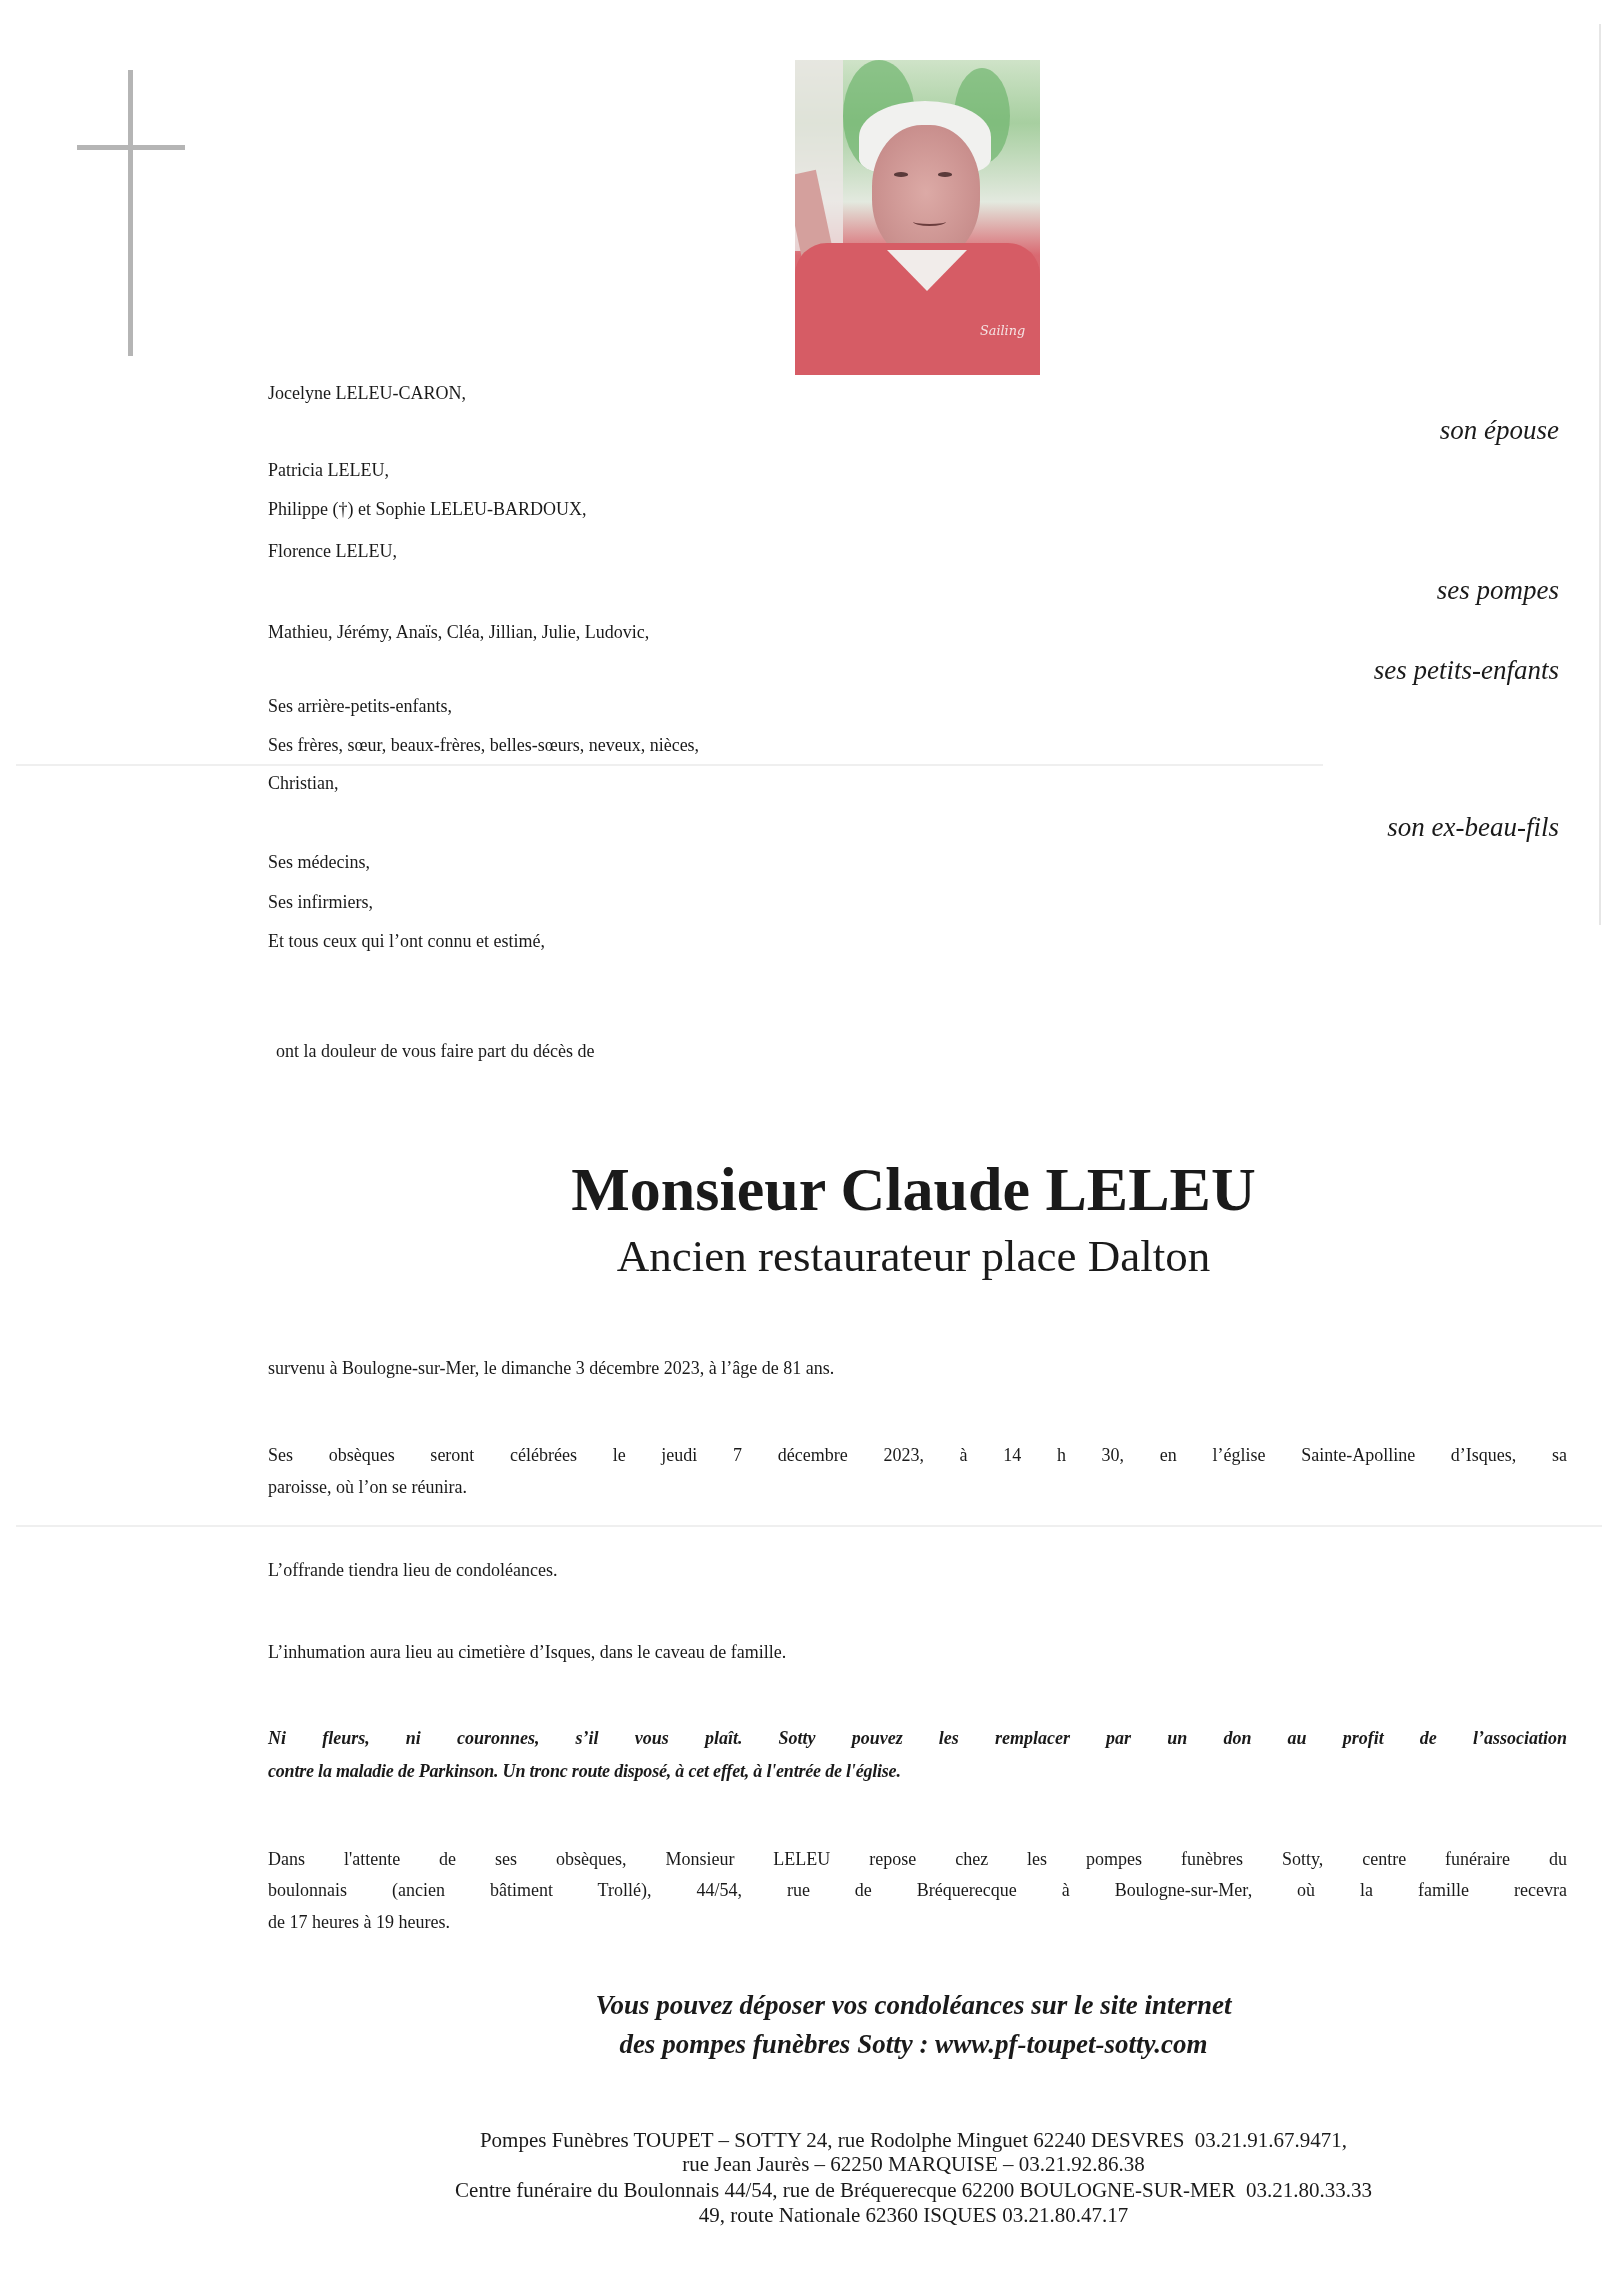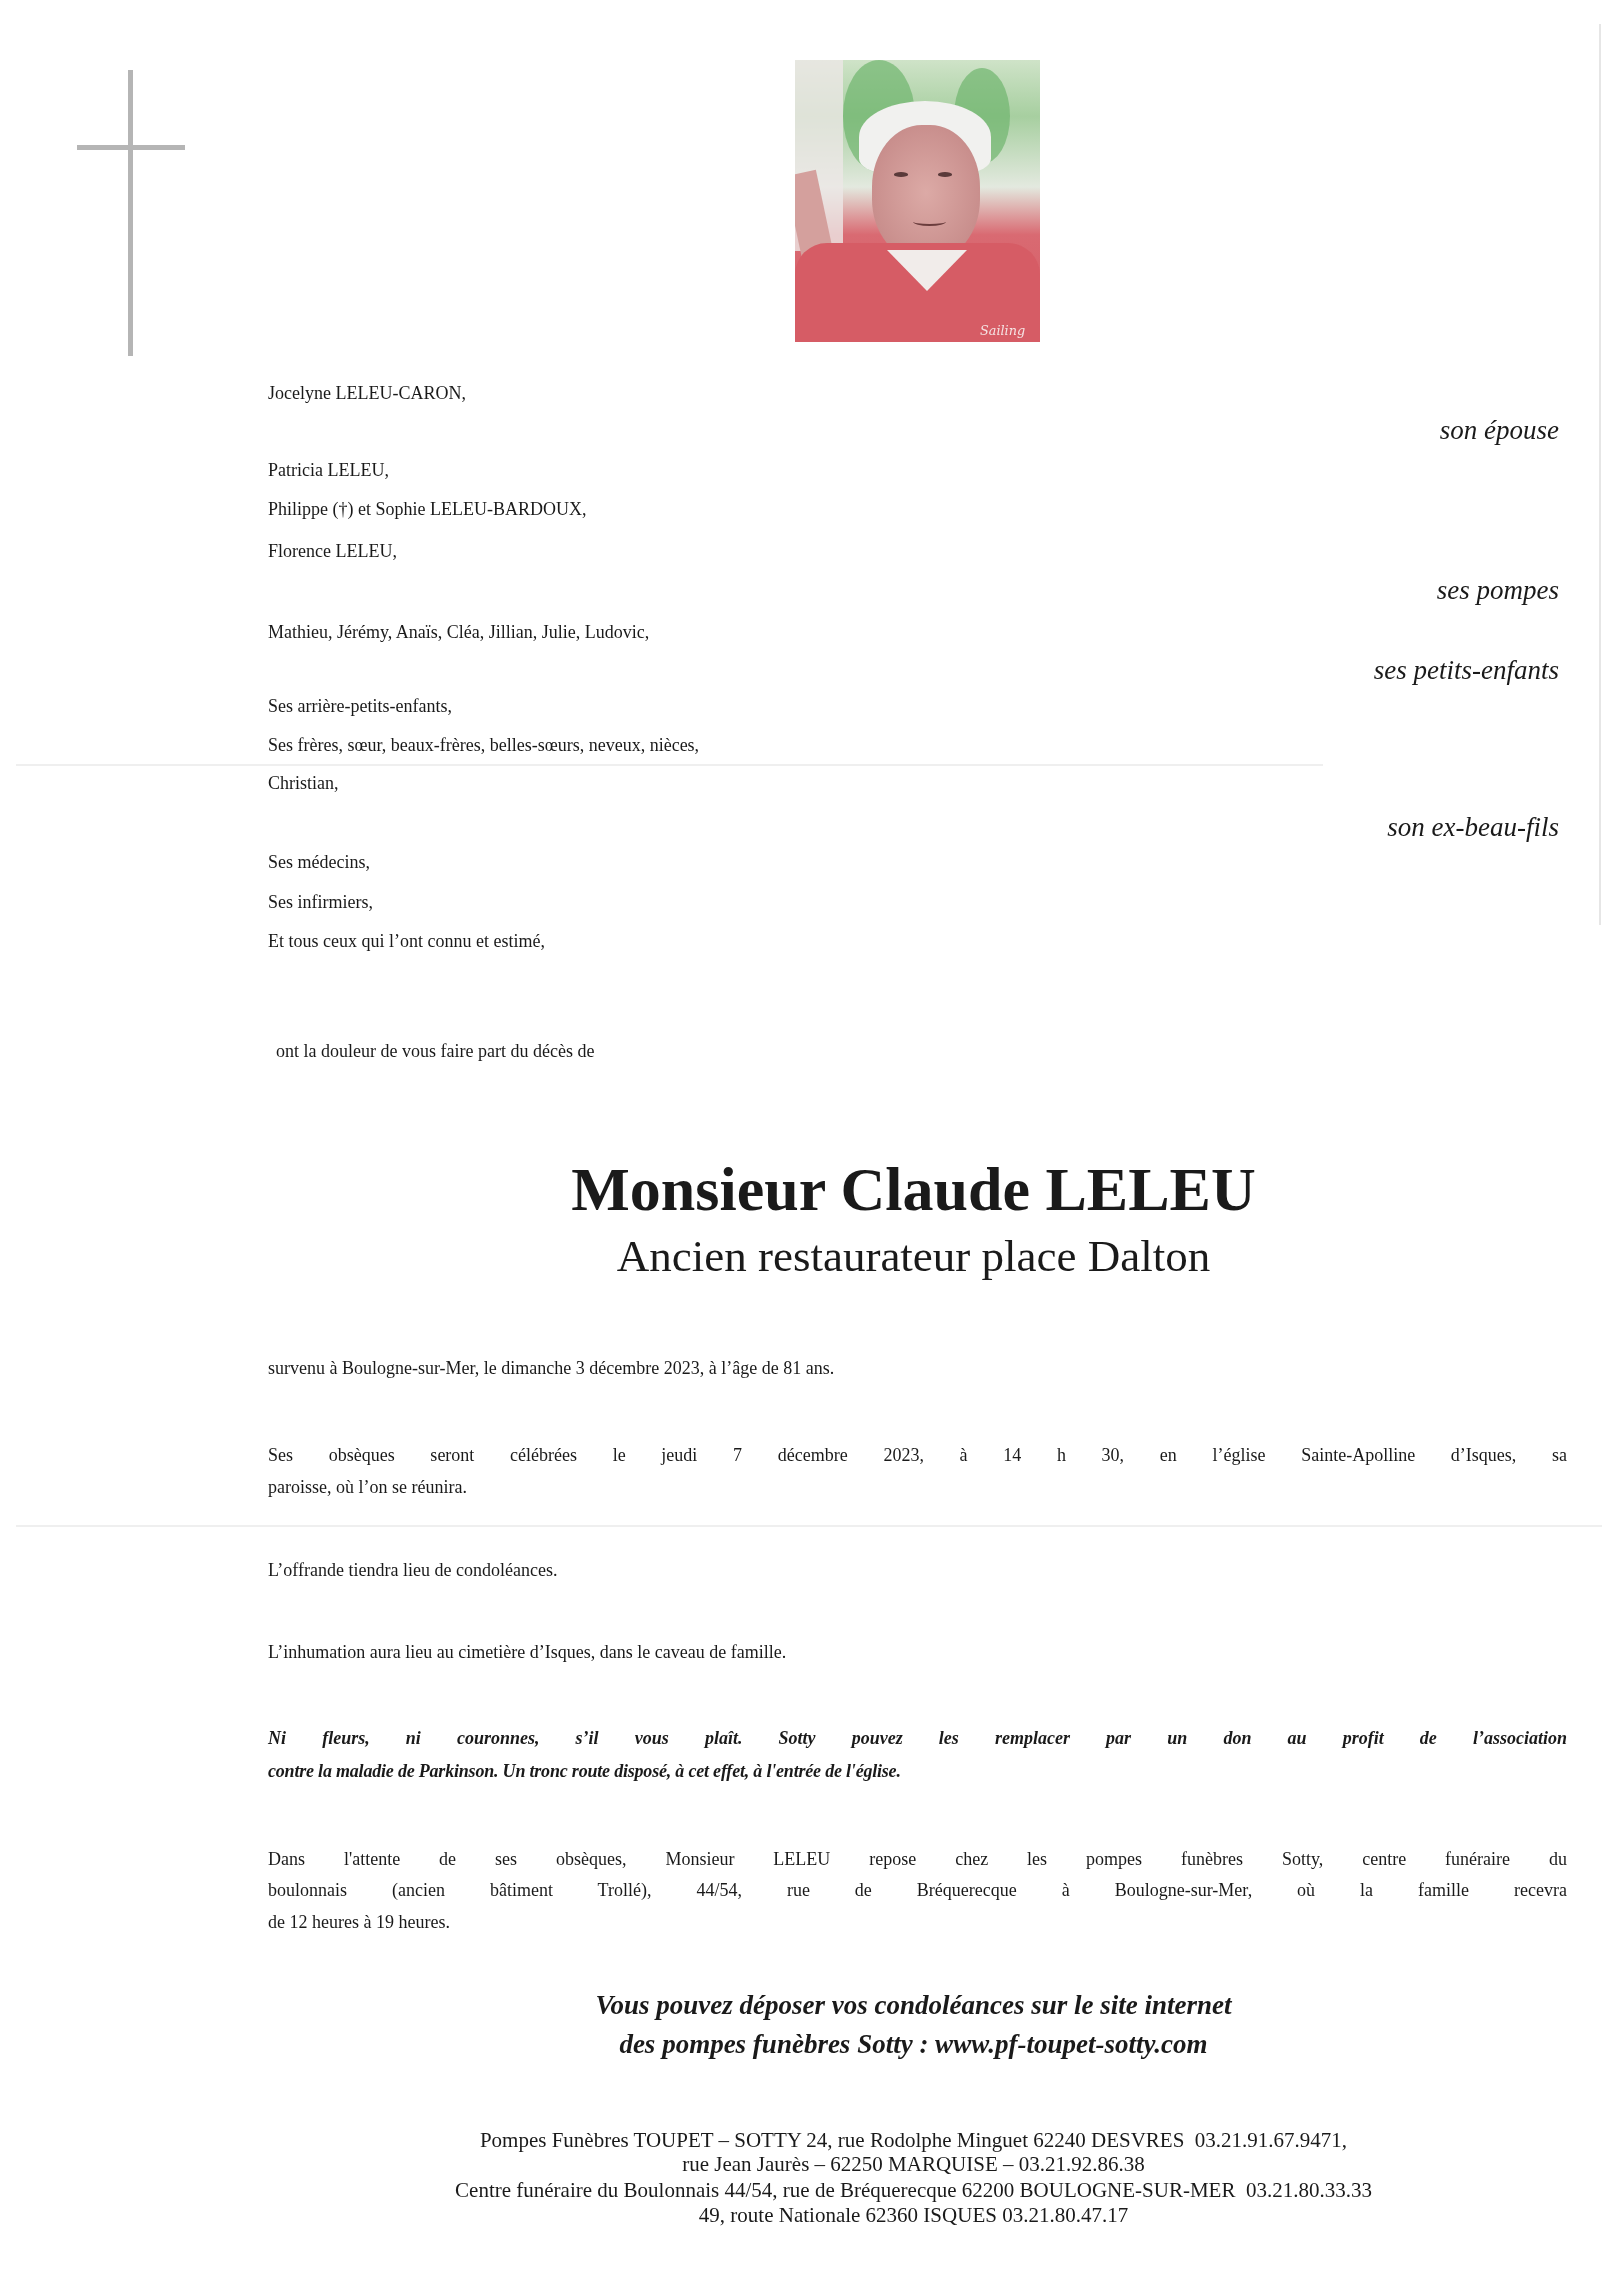--- a/index.html
+++ b/index.html
@@ -7,21 +7,21 @@
          font-family: "Liberation Serif", "DejaVu Serif", serif; color: #1a1a1a; }
   .ln { position: absolute; left: 268px; font-size: 18px; line-height: 32px; white-space: nowrap; }
   .rt { position: absolute; right: 65px; font-size: 27px; line-height: 32px; font-style: italic; white-space: nowrap; text-align: right; }
   .full { width: 1299px; text-align: justify; text-align-last: justify; }
   .bi { font-weight: bold; font-style: italic; }
   .center { position: absolute; left: 0; width: 1827px; text-align: center; white-space: nowrap; }
   .cross-v { position: absolute; left: 128px; top: 70px; width: 4.8px; height: 286px; background: #b5b5b5; }
   .cross-h { position: absolute; left: 77px; top: 145px; width: 108px; height: 4.8px; background: #b5b5b5; }
   .scan-v { position: absolute; left: 1599px; top: 24px; width: 1.6px; height: 901px; background: #e6e6e6; }
   .scan-h { position: absolute; left: 16px; height: 1.6px; background: #efefef; }
-  .photo { position: absolute; left: 795px; top: 60px; width: 245px; height: 282px; overflow: hidden;
+  .photo { position: absolute; left: 795px; top: 60px; width: 245px; height: 315px; overflow: hidden;
            background: linear-gradient(180deg, #cfe3c8 0%, #a7cfa0 20%, #e3e9df 45%, #d96a72 62%, #d65a63 100%); }
   .photo .bg-left { position: absolute; left: 0; top: 0; width: 48px; height: 191px; background: #ece7e6; opacity: .8; }
   .photo .leaf { position: absolute; background: #6fb56d; border-radius: 50%; opacity: .7; }
   .photo .hair { position: absolute; left: 64px; top: 41px; width: 132px; height: 72px; border-radius: 50% 50% 20% 20%;
                  background: #f1f1ef; }
   .photo .face { position: absolute; left: 77px; top: 65px; width: 108px; height: 135px; border-radius: 46% 46% 45% 45%;
                  background: radial-gradient(ellipse at 50% 50%, #dcaaa6 0%, #c98f8d 70%, #b98281 100%); }
   .photo .eye { position: absolute; top: 112px; width: 14.3px; height: 4.8px; background: #5a3a3a; border-radius: 50%; }
   .photo .mouth { position: absolute; left: 118px; top: 158px; width: 33px; height: 6.4px; border-bottom: 2.4px solid #6b3d3d; border-radius: 0 0 50% 50%; }
   .photo .body { position: absolute; left: 0; top: 183px; width: 245px; height: 135px; background: #d65c65; border-radius: 32px 32px 0 0; }
@@ -80,21 +80,21 @@
 
 <div class="ln" style="top:1352px;">survenu à Boulogne-sur-Mer, le dimanche 3 décembre 2023, à l’âge de 81 ans.</div>
 <div class="ln full" style="top:1439px;">Ses obsèques seront célébrées le jeudi 7 décembre 2023, à 14 h 30, en l’église Sainte-Apolline d’Isques, sa</div>
 <div class="ln" style="top:1471px;">paroisse, où l’on se réunira.</div>
 <div class="ln" style="top:1554px;">L’offrande tiendra lieu de condoléances.</div>
 <div class="ln" style="top:1636px;">L’inhumation aura lieu au cimetière d’Isques, dans le caveau de famille.</div>
 <div class="ln full bi" style="top:1722px;">Ni fleurs, ni couronnes, s’il vous plaît. Sotty pouvez les remplacer par un don au profit de l’association</div>
 <div class="ln bi" style="top:1755px; letter-spacing:-0.2px;">contre la maladie de Parkinson. Un tronc route disposé, à cet effet, à l'entrée de l'église.</div>
 <div class="ln full" style="top:1843px;">Dans l'attente de ses obsèques, Monsieur LELEU repose chez les pompes funèbres Sotty, centre funéraire du</div>
 <div class="ln full" style="top:1874px;">boulonnais (ancien bâtiment Trollé), 44/54, rue de Bréquerecque à Boulogne-sur-Mer, où la famille recevra</div>
-<div class="ln" style="top:1906px;">de 12 heures à 19 heures.</div>
+<div class="ln" style="top:1906px;">de 17 heures à 19 heures.</div>
 
 <div class="center bi" style="top:1989px; font-size:27px; line-height:32px;">Vous pouvez déposer vos condoléances sur le site internet</div>
 <div class="center bi" style="top:2028px; font-size:27px; line-height:32px;">des pompes funèbres Sotty : www.pf-toupet-sotty.com</div>
 
 <div class="center" style="top:2128px; font-size:21px; line-height:24px; white-space:pre;">Pompes Funèbres TOUPET – SOTTY 24, rue Rodolphe Minguet 62240 DESVRES  03.21.91.67.9471,</div>
 <div class="center" style="top:2152px; font-size:21px; line-height:24px; white-space:pre;">rue Jean Jaurès – 62250 MARQUISE – 03.21.92.86.38</div>
 <div class="center" style="top:2178px; font-size:21px; line-height:24px; white-space:pre;">Centre funéraire du Boulonnais 44/54, rue de Bréquerecque 62200 BOULOGNE-SUR-MER  03.21.80.33.33</div>
 <div class="center" style="top:2203px; font-size:21px; line-height:24px; white-space:pre;">49, route Nationale 62360 ISQUES 03.21.80.47.17</div>
 
 

